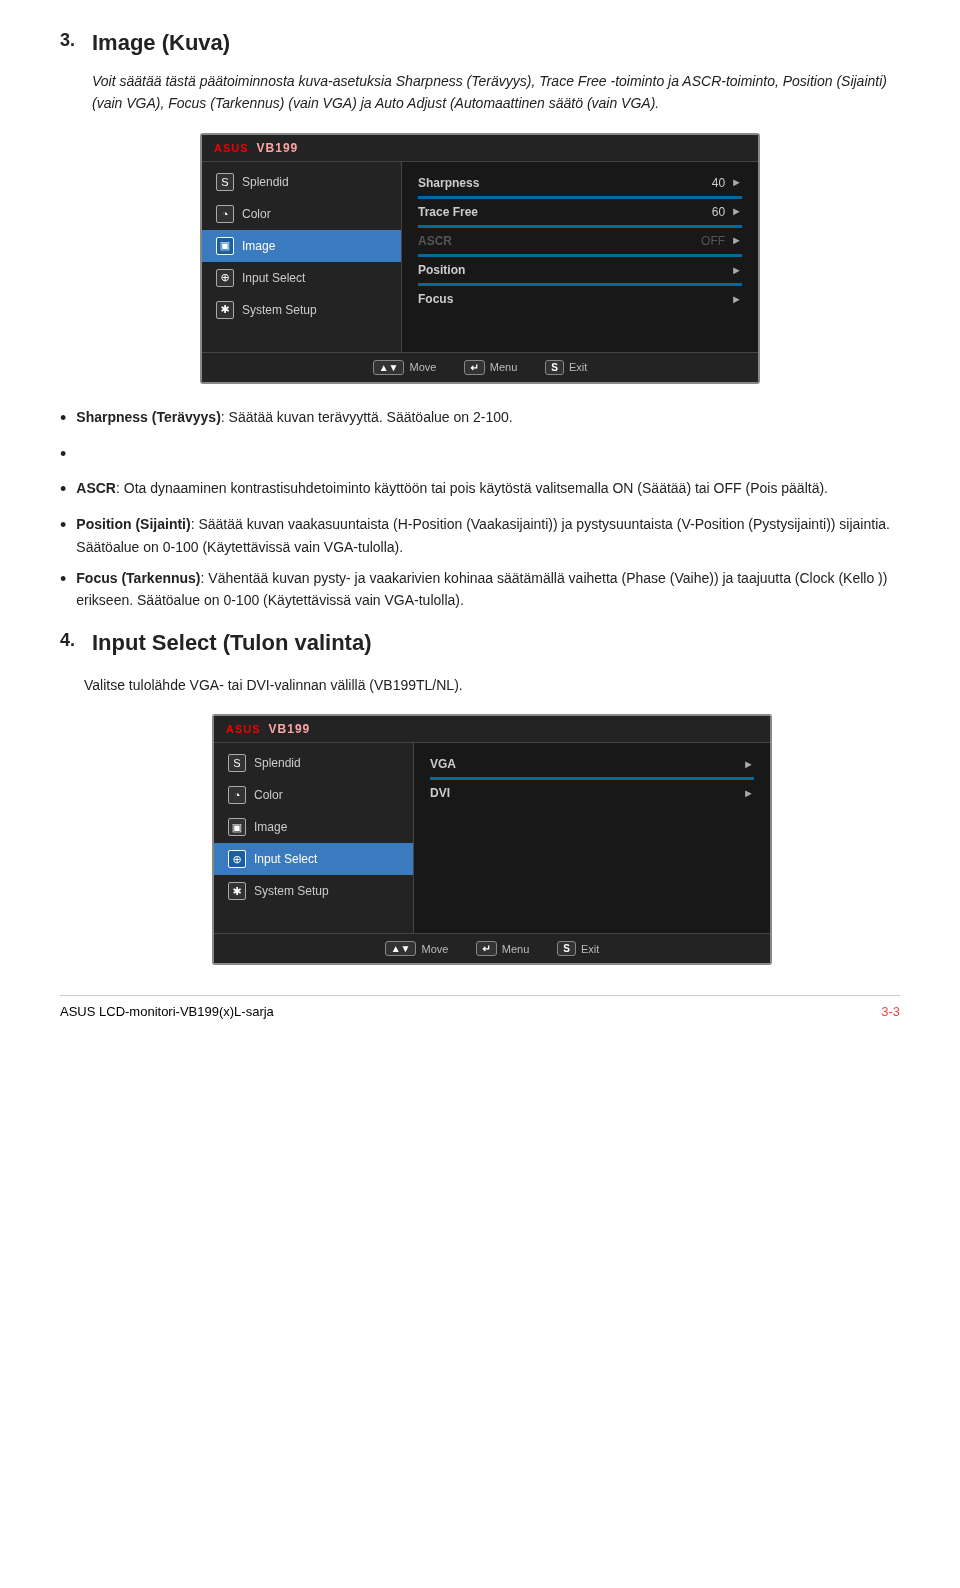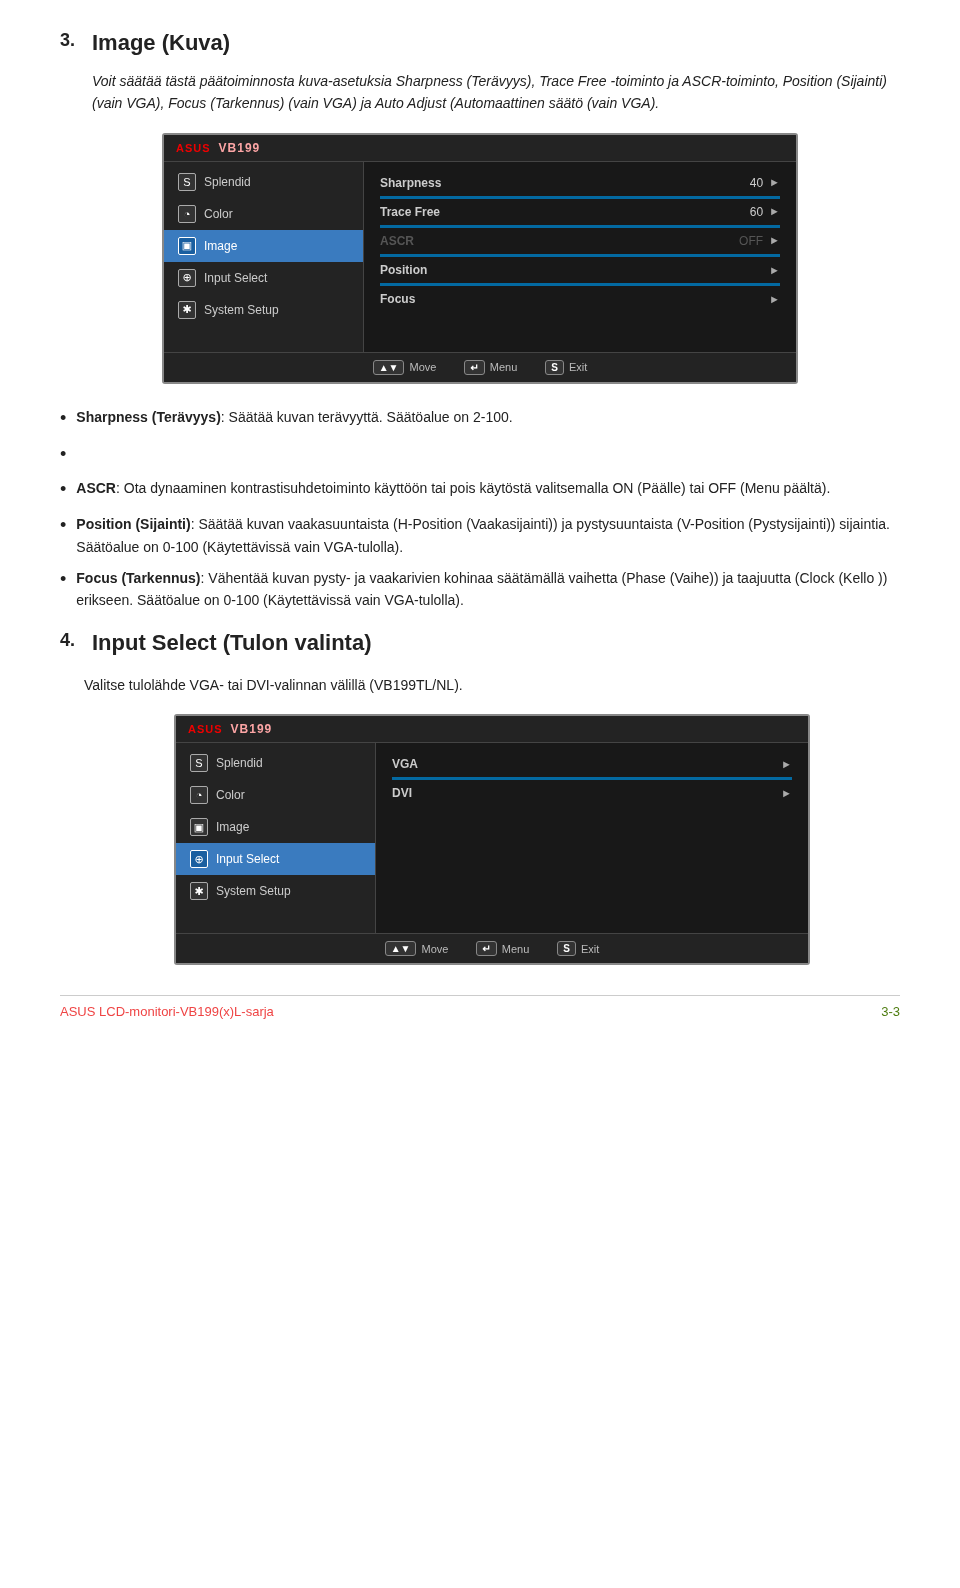--- a/index.html
+++ b/index.html
@@ -55,21 +55,21 @@
       margin-right: 10px;
       margin-top: -2px;
       color: #222;
     }
     .bullet-text { flex: 1; }
     .bold-term { font-weight: bold; }
     
     .osd-container {
       margin: 18px auto 22px auto;
       display: block;
-      width: 636px;
+      width: 560px;
       border: 2px solid #888;
       background: #181818;
       border-radius: 3px;
       overflow: hidden;
     }
     .osd-title-bar {
       background: #232323;
       display: flex;
       align-items: center;
       padding: 6px 12px;
@@ -194,25 +194,25 @@
     .page-footer {
       display: flex;
       justify-content: space-between;
       align-items: center;
       border-top: 1px solid #ccc;
       margin-top: 30px;
       padding-top: 8px;
     }
     .page-footer-left {
       font-size: 13px;
-      color: #ef4444;
+      color: #000000;
     }
     .page-footer-right {
       font-size: 13px;
-      color: #4d7c0f;
+      color: #ef4444;
     }
     
     .sub-section {
       margin-left: 24px;
       margin-top: 18px;
       margin-bottom: 10px;
     }
     .sub-section-body {
       font-size: 14px;
       line-height: 1.6;
@@ -309,21 +309,21 @@
       <span class="bullet-text">
         <span class="bold-term">Sharpness (Terävyys)</span><span>: Säätää kuvan terävyyttä. Säätöalue on 2-100.</span>
       </span>
     </li>
     <li>
       <span class="bullet-dot">•</span>
     </li>
     <li>
       <span class="bullet-dot">•</span>
       <span class="bullet-text">
-        <span class="bold-term">ASCR</span><span>: Ota dynaaminen kontrastisuhdetoiminto käyttöön tai pois käytöstä valitsemalla ON (Päälle) tai OFF (Menu päältä).</span>
+        <span class="bold-term">ASCR</span><span>: Ota dynaaminen kontrastisuhdetoiminto käyttöön tai pois käytöstä valitsemalla ON (Säätää) tai OFF (Pois päältä).</span>
       </span>
     </li>
     <li>
       <span class="bullet-dot">•</span>
       <span class="bullet-text">
         <span class="bold-term">Position (Sijainti)</span><span>: Säätää kuvan vaakasuuntaista (H-Position (Vaakasijainti)) ja pystysuuntaista (V-Position (Pystysijainti)) sijaintia. Säätöalue on 0-100 (Käytettävissä vain VGA-tulolla).</span>
       </span>
     </li>
     <li>
       <span class="bullet-dot">•</span>

